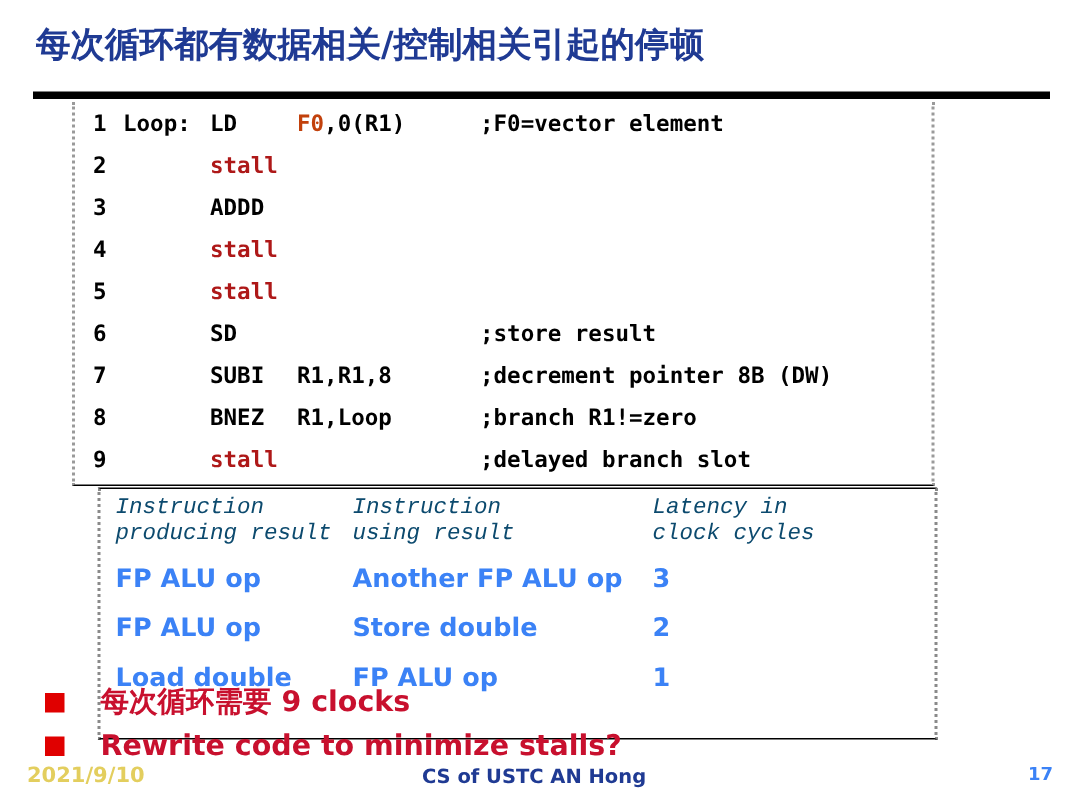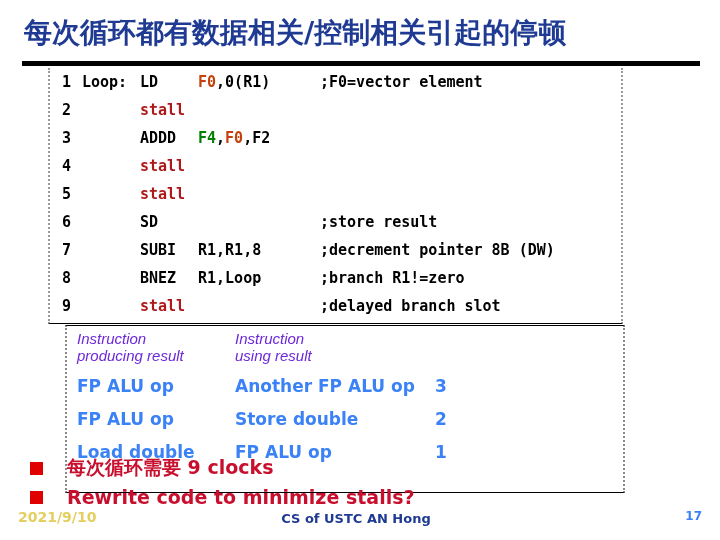--- a/index.html
+++ b/index.html
@@ -15,21 +15,21 @@
     position: relative;
   }
 
   
   #slide-title {
     position: absolute;
     left: 24px;
     top: 14px;
     width: 672px;
     font-family: "DejaVu Sans", sans-serif;
-    font-size: 28px;
+    font-size: 23px;
     font-weight: bold;
     color: #1F3A93;
     letter-spacing: 0px;
     white-space: nowrap;
   }
   #title-rule {
     position: absolute;
     left: 22px;
     top: 61px;
     width: 678px;
@@ -86,24 +86,24 @@
   .lat-row {
     position: relative;
     white-space: nowrap;
   }
   .lat-head {
     height: 40px;
     padding-top: 4px;
   }
   .lat-head .cell {
     position: absolute;
-    font-family: Liberation Sans, sans-serif;
+    font-family: Liberation Mono, monospace;
     font-style: italic;
     font-size: 15px;
-    color: #6d28d9;
+    color: #0c4a6e;
     line-height: 17px;
   }
   .lat-data {
     height: 33px;
     line-height: 33px;
   }
   .lat-data .cell {
     position: absolute;
     font-family: "DejaVu Sans", sans-serif;
     font-weight: bold;
@@ -172,39 +172,43 @@
 </style>
 </head>
 <body>
 
 <div id="slide-title">每次循环都有数据相关/控制相关引起的停顿</div>
 <div id="title-rule"></div>
 
 <div id="code-box">
     <div class="code-line"><span class="col-num">1</span><span class="col-label">Loop:</span><span class="col-op">LD</span><span class="col-args"><span class="tok-green-bright">F0</span><span class="tok-black">,</span><span class="tok-black">0(R1)</span></span><span class="col-cmt">;F0=vector element</span></div>
     <div class="code-line"><span class="col-num">2</span><span class="col-op tok-stall">stall</span></div>
-    <div class="code-line"><span class="col-num">3</span><span class="col-op">ADDD</span><span class="col-args"><span class="tok-green-dark">F4</span><span class="tok-black">,</span><span class="tok-green-bright">F0</span><span class="tok-black">,</span><span class="tok-black">F2</span></span></div>
+    <div class="code-line"><span class="col-num">3</span><span class="col-op">ADDD</span></div>
     <div class="code-line"><span class="col-num">4</span><span class="col-op tok-stall">stall</span></div>
     <div class="code-line"><span class="col-num">5</span><span class="col-op tok-stall">stall</span></div>
     <div class="code-line"><span class="col-num">6</span><span class="col-op">SD</span><span class="col-cmt">;store result</span></div>
     <div class="code-line"><span class="col-num">7</span><span class="col-op">SUBI</span><span class="col-args"><span class="tok-black">R1,R1,8</span></span><span class="col-cmt">;decrement pointer 8B (DW)</span></div>
     <div class="code-line"><span class="col-num">8</span><span class="col-op">BNEZ</span><span class="col-args"><span class="tok-black">R1,Loop</span></span><span class="col-cmt">;branch R1!=zero</span></div>
     <div class="code-line"><span class="col-num">9</span><span class="col-op tok-stall">stall</span><span class="col-cmt">;delayed branch slot</span></div>
   </div>
 
 <div id="latency-box">
     <div class="lat-row lat-head">
       <div class="cell c1">
         <div>Instruction</div>
         <div>producing result</div>
       </div>
       <div class="cell c2">
         <div>Instruction</div>
         <div>using result</div>
       </div>
+      <div class="cell c3">
+        <div>Latency in</div>
+        <div>clock cycles</div>
+      </div>
     </div>
     <div class="lat-row lat-data">
       <div class="cell c1">FP ALU op</div>
       <div class="cell c2">Another FP ALU op</div>
       <div class="cell c3">3</div>
     </div>
     <div class="lat-row lat-data">
       <div class="cell c1">FP ALU op</div>
       <div class="cell c2">Store double</div>
       <div class="cell c3">2</div>

